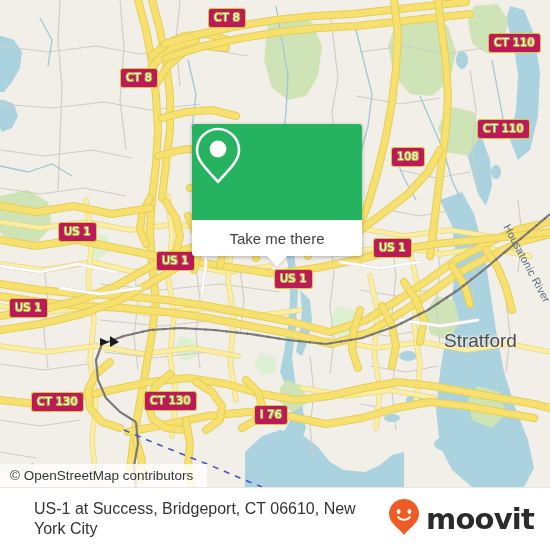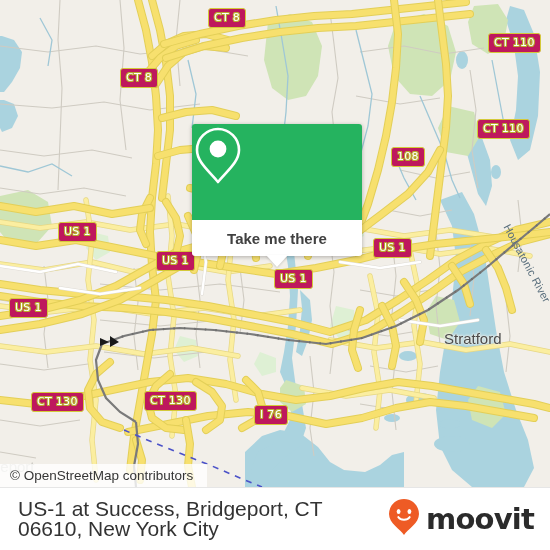--- a/index.html
+++ b/index.html
@@ -37,21 +37,21 @@
       -1.1px 0 #b9ad2e, 1.1px 0 #b9ad2e, 0 -1.1px #b9ad2e, 0 1.1px #b9ad2e,
       -0.8px -0.8px #b9ad2e, 0.8px -0.8px #b9ad2e, -0.8px 0.8px #b9ad2e, 0.8px 0.8px #b9ad2e;
     letter-spacing: 0.3px;
   }
 
   
   .place-label {
     position: absolute;
     color: #4b4b4b;
     font-family: "Liberation Sans", sans-serif;
-    font-size: 15px;
+    font-size: 19px;
     white-space: nowrap;
     text-shadow: 0 0 3px #f2efe9, 0 0 3px #f2efe9, 0 0 2px #f2efe9;
     padding-left: 48px;
   }
   .river-label {
     position: absolute;
     color: #5a6f7d;
     font-family: "Liberation Sans", sans-serif;
     font-size: 11px;
     white-space: nowrap;
@@ -70,21 +70,20 @@
 
   
   #callout {
     position: absolute;
     left: 192px; top: 124px;
     width: 170px;
     border-radius: 3px;
     box-shadow: 0 1px 4px rgba(0,0,0,0.28);
     overflow: visible;
     z-index: 40;
-    font-weight: bold;
   }
   #callout-head {
     height: 96px;
     background: #25b35f;
     border-radius: 3px 3px 0 0;
     display: flex; align-items: center; justify-content: center;
   }
   #callout-body {
     background: #ffffff;
     border-radius: 0 0 3px 3px;
@@ -128,23 +127,24 @@
     width: 550px; height: 63px;
     background: #ffffff;
     border-top: 1px solid #e6e6e6;
     display: flex; align-items: center;
     z-index: 50;
   }
   #footer-title {
     flex: 1;
     padding: 0 10px 0 18px;
     color: #333333;
-    font-size: 21px;
+    font-size: 16px;
     line-height: 20px;
     font-family: "Liberation Sans", sans-serif;
+    margin-left: 16px;
   }
   #brand {
     display: flex; align-items: center;
     padding-right: 16px;
     gap: 6px;
   }
   #brand-wordmark {
     color: #2b2b2b;
     font-family: "DejaVu Sans", sans-serif;
     font-size: 29px;

